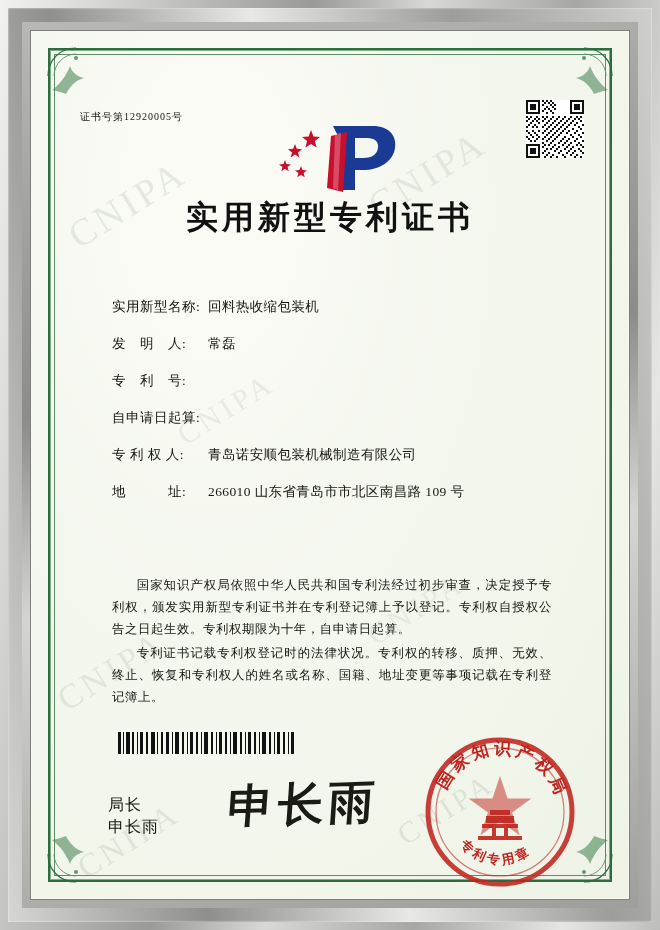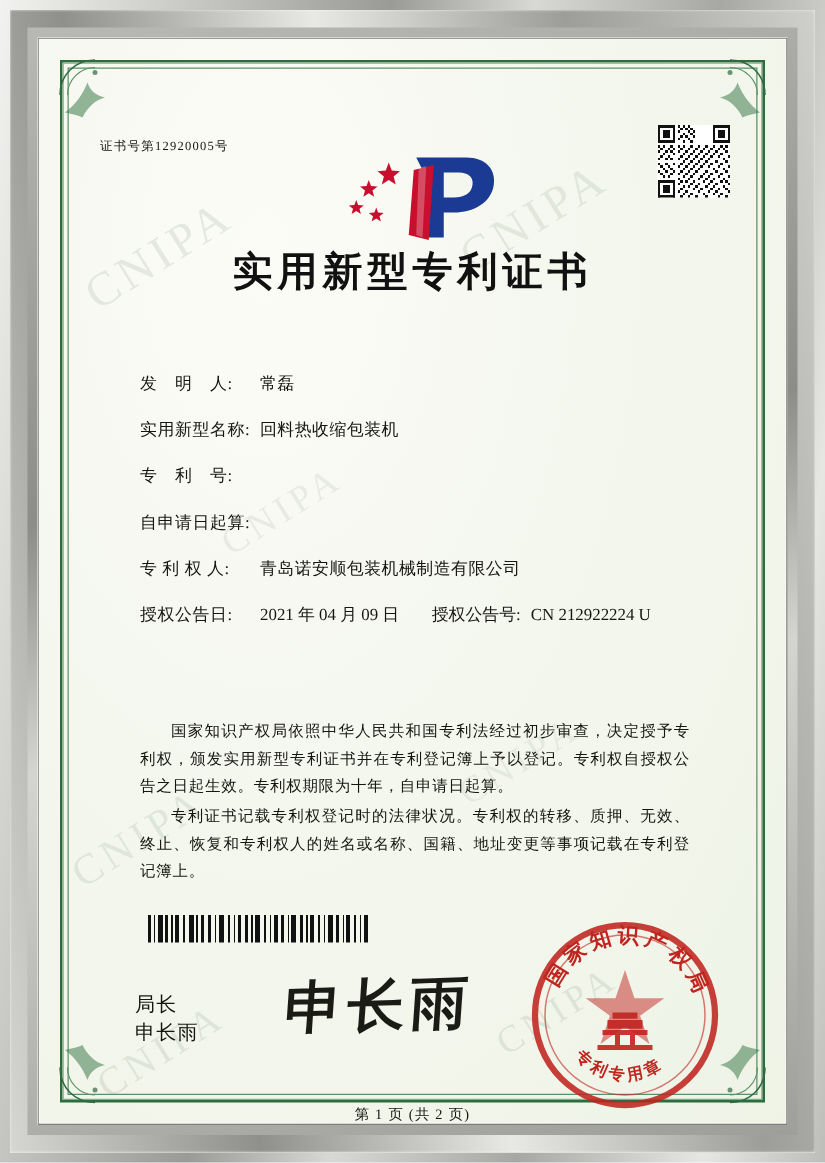--- a/index.html
+++ b/index.html
@@ -512,44 +512,40 @@
           <polygon points="30,42 31.5,46 36,46.4 32.6,49 33.7,53.2 30,50.8 26.3,53.2 27.4,49 24,46.4 28.5,46"></polygon>
           <polygon points="46,48 47.5,52 52,52.4 48.6,55 49.7,59.2 46,56.8 42.3,59.2 43.4,55 40,52.4 44.5,52"></polygon>
         </g>
       </svg>
     </div>
 
     <div class="title">实用新型专利证书</div>
 
     <div class="fields">
       <div class="field-row">
+        <div class="field-label">实用新型名称:</div>
+        <div class="field-value">回料热收缩包装机</div>
+      </div>
+      <div class="field-row">
         <div class="field-label">发　明　人:</div>
         <div class="field-value">常磊</div>
-      </div>
-      <div class="field-row">
-        <div class="field-label">实用新型名称:</div>
-        <div class="field-value">回料热收缩包装机</div>
       </div>
       <div class="field-row">
         <div class="field-label">专　利　号:</div>
       </div>
       <div class="field-row">
         <div class="field-label">自申请日起算:</div>
       </div>
       <div class="field-row">
         <div class="field-label">专 利 权 人:</div>
         <div class="field-value">青岛诺安顺包装机械制造有限公司</div>
       </div>
-      <div class="field-row two-col">
-        <div class="field-label">授权公告日:</div>
-        <div>2021 年 04 月 09 日</div>
-        <div class="col2">
-          <div class="lbl">授权公告号:</div>
-          <div>CN 212922224 U</div>
-        </div>
+      <div class="field-row">
+        <div class="field-label">地　　　址:</div>
+        <div class="field-value">266010  山东省青岛市市北区南昌路 109 号</div>
       </div>
     </div>
 
     <div class="body-text">
       <p>国家知识产权局依照中华人民共和国专利法经过初步审查，决定授予专利权，颁发实用新型专利证书并在专利登记簿上予以登记。专利权自授权公告之日起生效。专利权期限为十年，自申请日起算。</p>
       <p>专利证书记载专利权登记时的法律状况。专利权的转移、质押、无效、终止、恢复和专利权人的姓名或名称、国籍、地址变更等事项记载在专利登记簿上。</p>
     </div>
 
     <div class="barcode">
       <svg width="178" height="22" viewBox="0 0 178 22" shape-rendering="crispEdges">
@@ -623,16 +619,15 @@
         </g>
         <text font-family="DejaVu Serif, serif" font-size="17" fill="#c0241f" font-weight="bold" letter-spacing="4">
           <textPath href="#arcTop" startOffset="12%">国家知识产权局</textPath>
         </text>
         <text font-family="DejaVu Serif, serif" font-size="13" fill="#c0241f" font-weight="bold" letter-spacing="3">
           <textPath href="#arcBottom" startOffset="22%">专利专用章</textPath>
         </text>
       </svg>
     </div>
 
-    <div class="page-no">第 1 页 (共 2 页)</div>
 
   </div>
 </div>
 
 </body></html>

